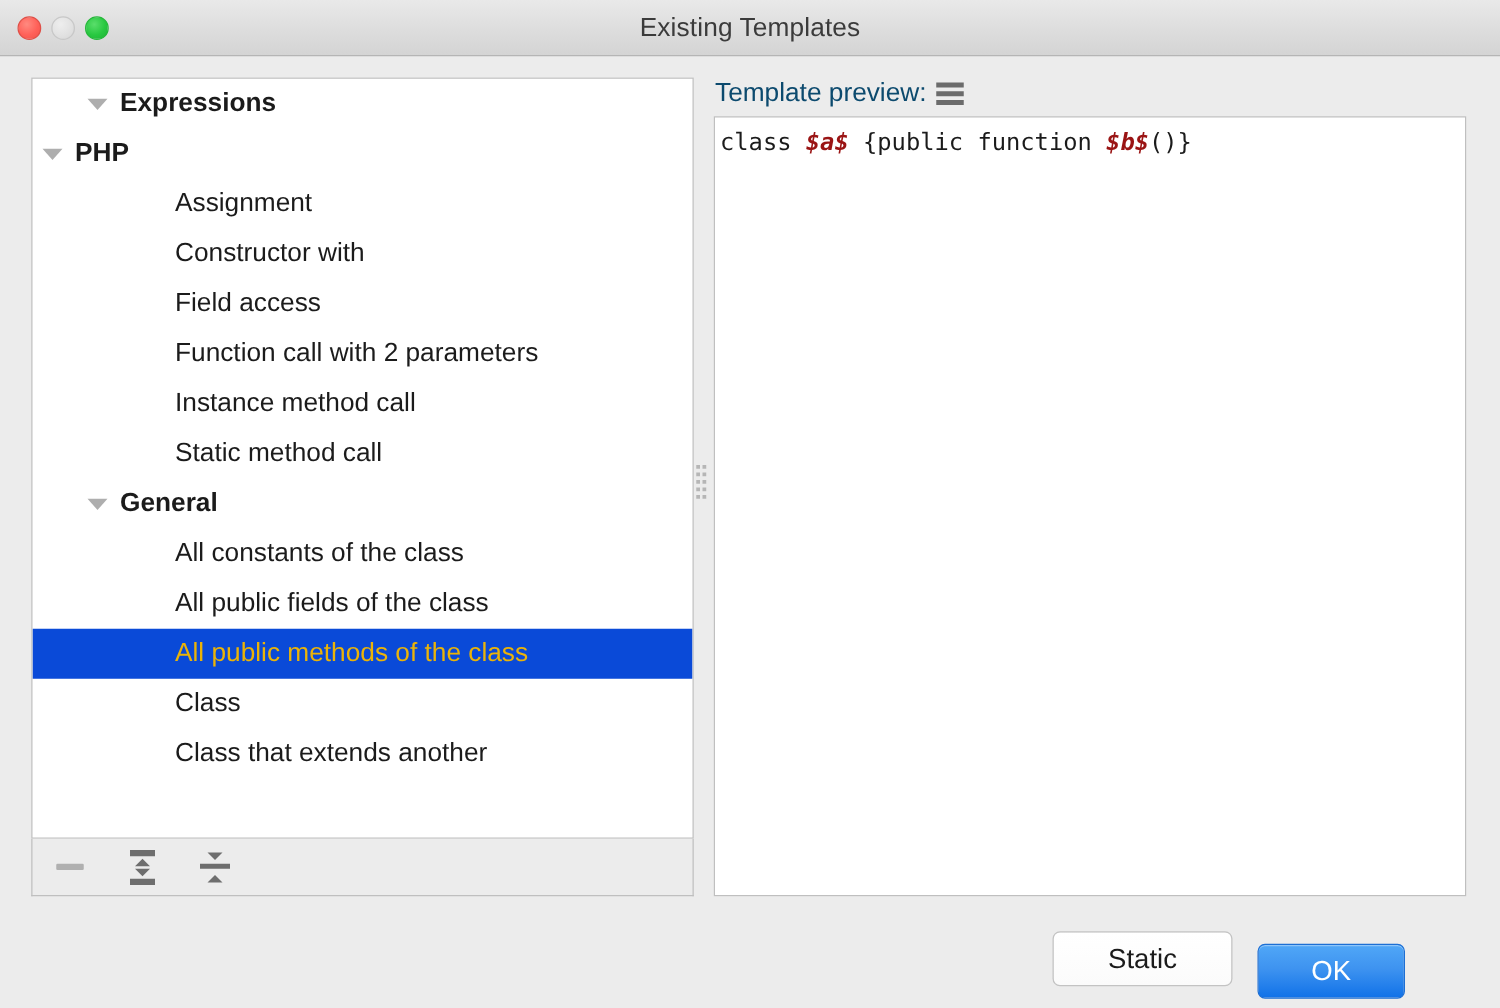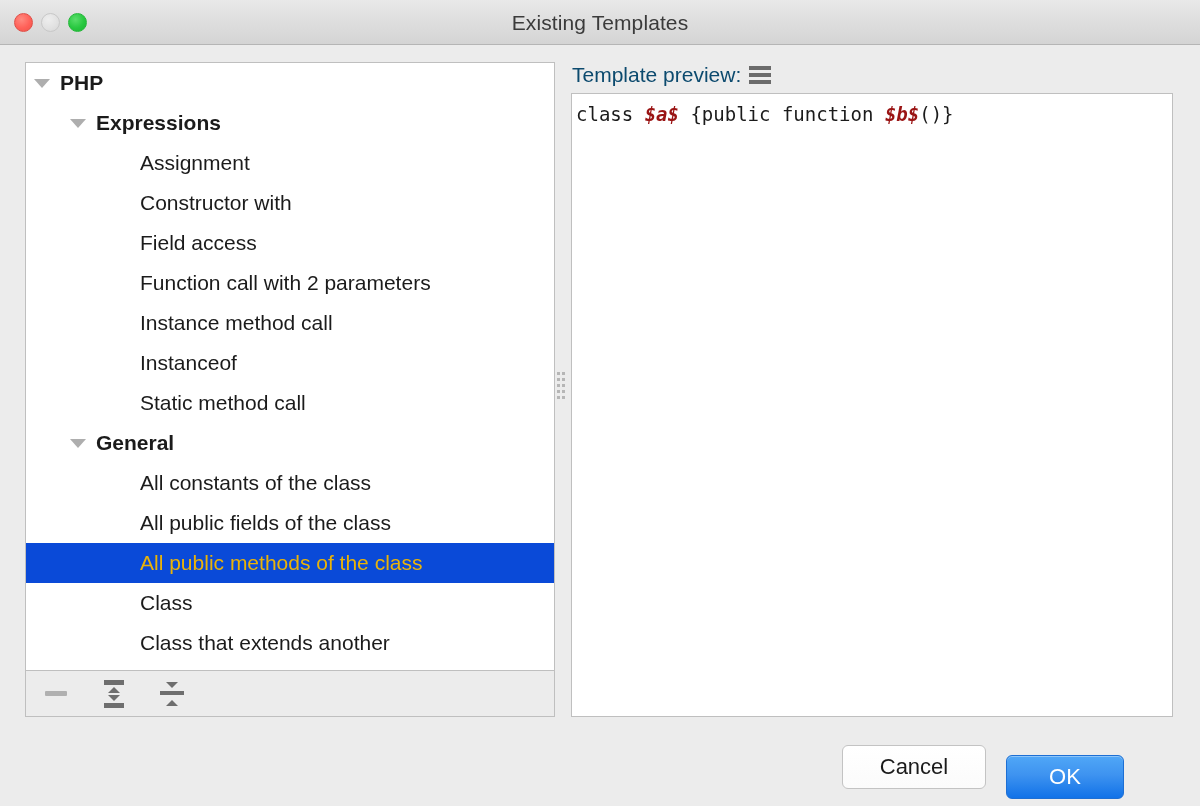--- a/index.html
+++ b/index.html
@@ -308,47 +308,44 @@
     <div class="traffic">
       <div class="light close"></div>
       <div class="light min"></div>
       <div class="light max"></div>
     </div>
     <div class="window-title">Existing Templates</div>
   </div>
 
   <div class="tree-panel">
 
+    <div class="tree-row bold lvl1">
+      <span class="twisty"></span>
+      <span class="tree-label">Expressions</span>
+    </div>
+
     <div class="tree-row bold lvl0">
       <span class="twisty"></span>
       <span class="tree-label">PHP</span>
     </div>
 
-    <div class="tree-row bold lvl1">
-      <span class="twisty"></span>
-      <span class="tree-label">Expressions</span>
-    </div>
-
     <div class="tree-row lvl2">
       <span class="tree-label">Assignment</span>
     </div>
     <div class="tree-row lvl2">
       <span class="tree-label">Constructor with</span>
     </div>
     <div class="tree-row lvl2">
       <span class="tree-label">Field access</span>
     </div>
     <div class="tree-row lvl2">
       <span class="tree-label">Function call with 2 parameters</span>
     </div>
     <div class="tree-row lvl2">
       <span class="tree-label">Instance method call</span>
-    </div>
-    <div class="tree-row lvl2">
-      <span class="tree-label">Instanceof</span>
     </div>
     <div class="tree-row lvl2">
       <span class="tree-label">Static method call</span>
     </div>
 
     <div class="tree-row bold lvl1">
       <span class="twisty"></span>
       <span class="tree-label">General</span>
     </div>
 
@@ -421,17 +418,17 @@
         <span></span>
         <span></span>
     </span>
   </div>
 
   <div class="preview-box">
     <div class="code-line"><span>class </span><span class="code-var">$a$</span><span> {public function </span><span class="code-var">$b$</span><span>()}</span></div>
   </div>
 
   <div class="footer">
-    <button class="btn btn-cancel">Cancel</button>
+    <button class="btn btn-cancel">Static</button>
     <button class="btn btn-ok">OK</button>
   </div>
 
 </div>
 
 </body></html>

